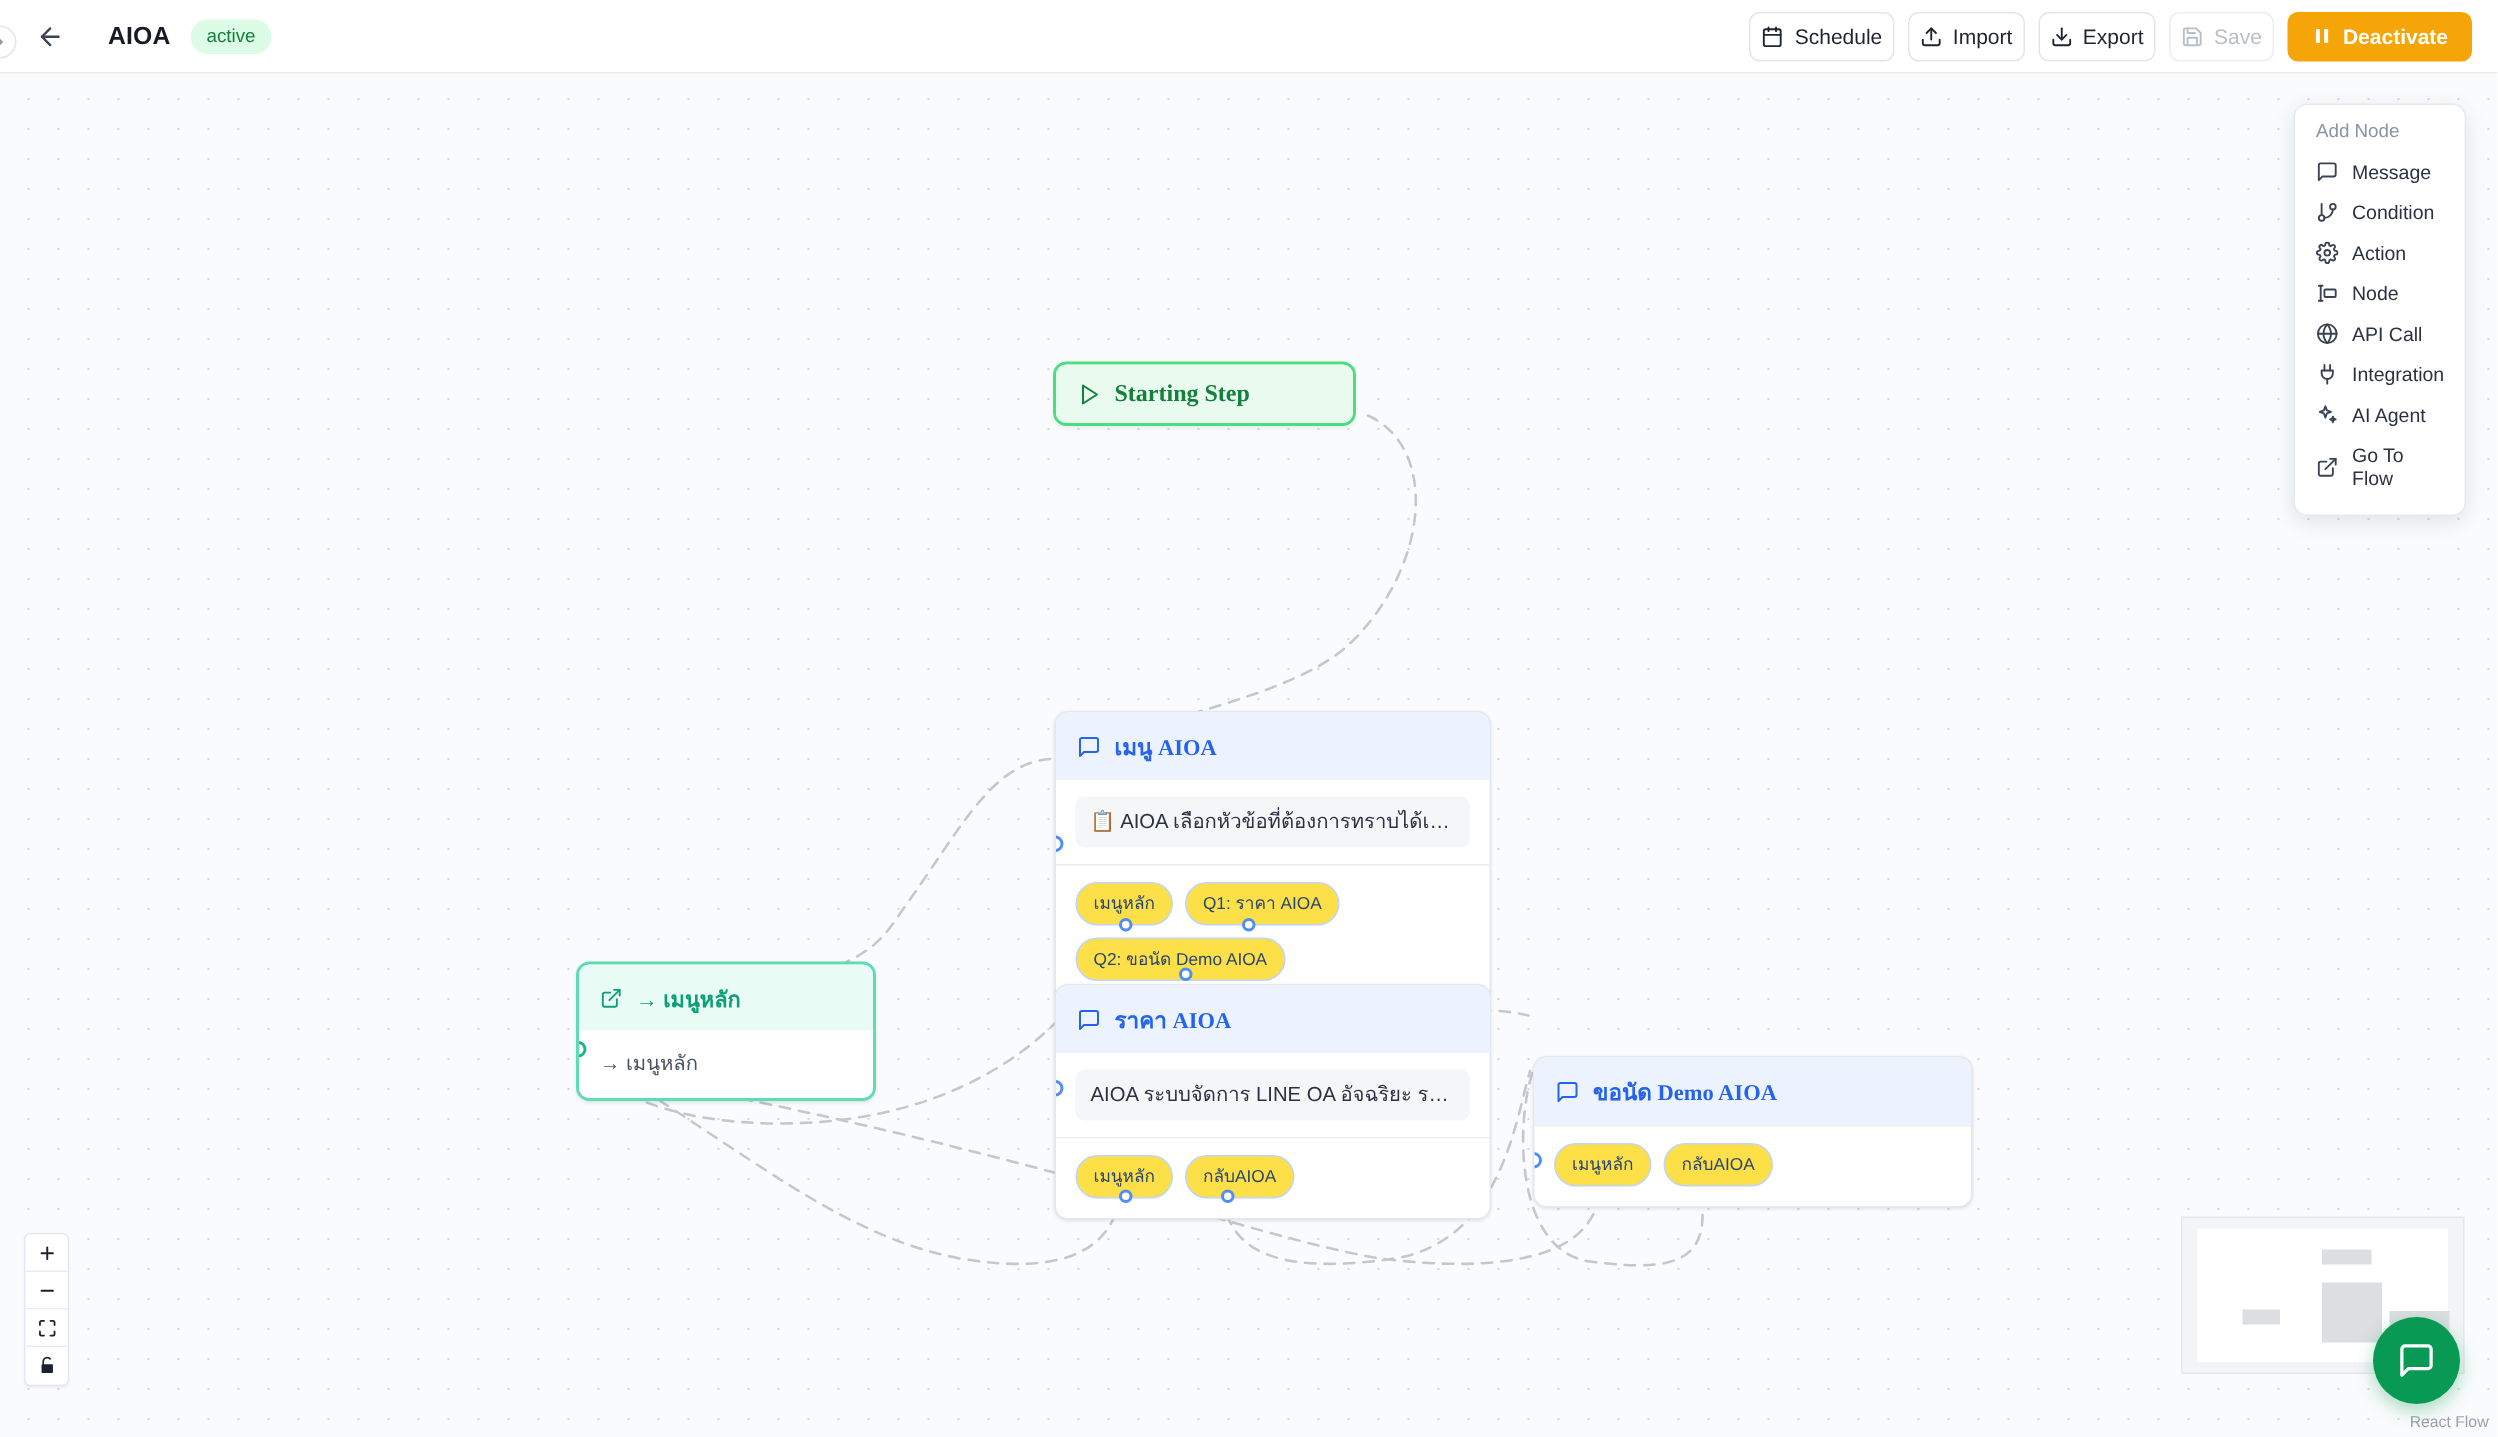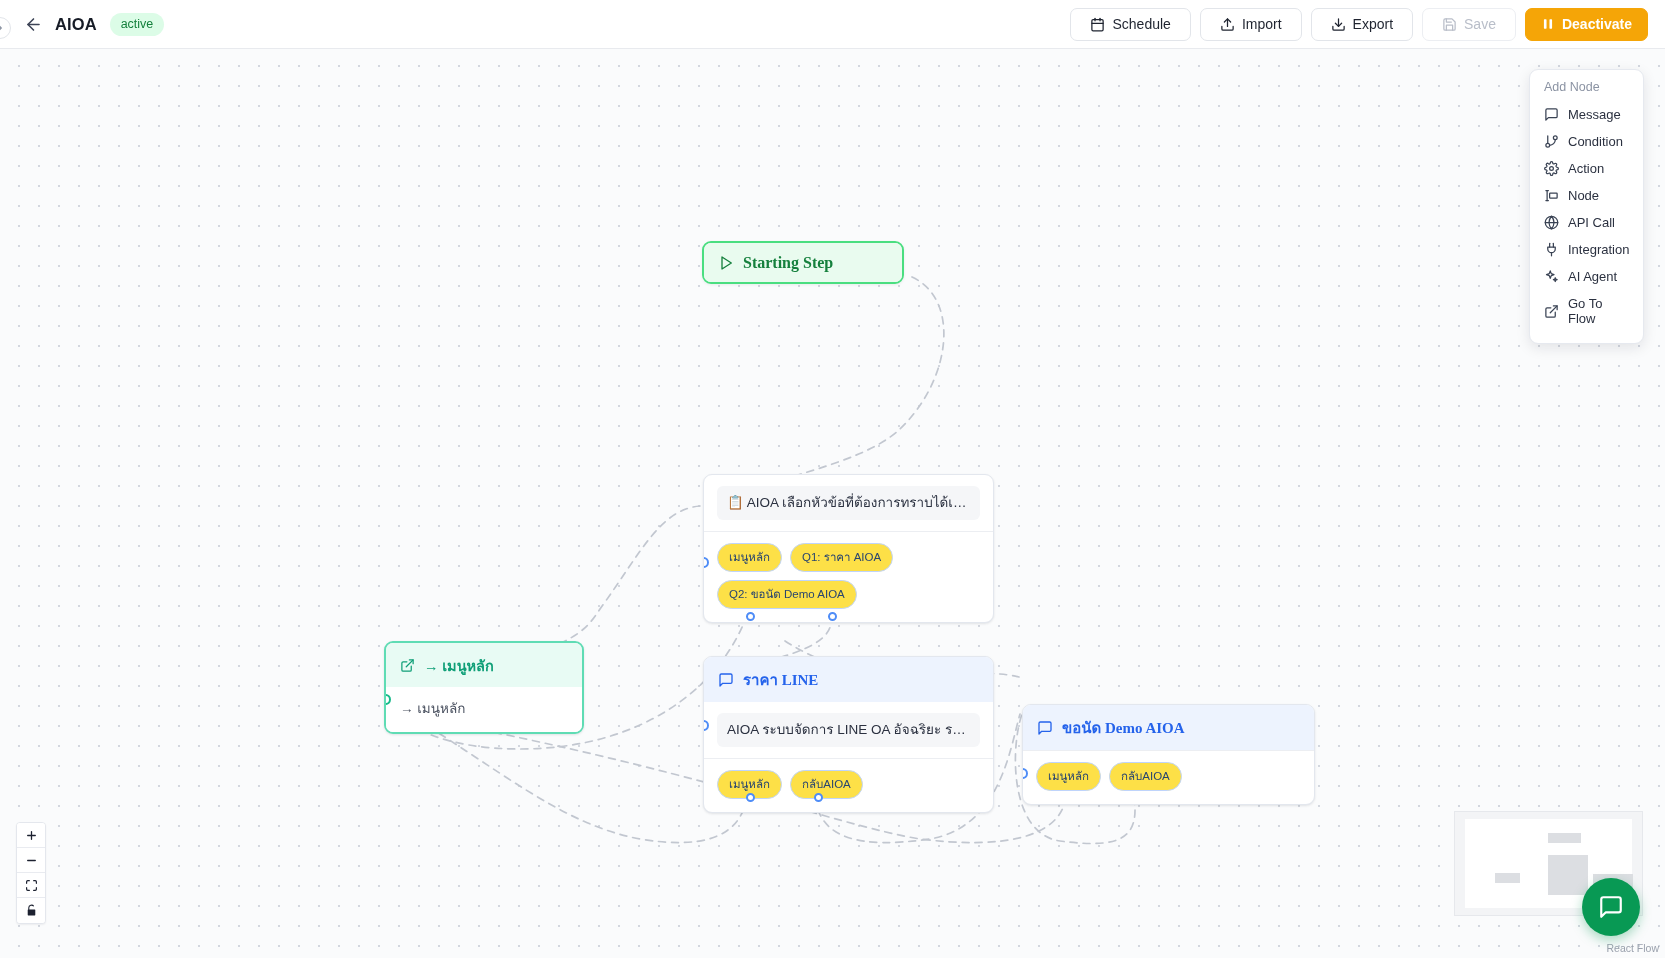--- a/index.html
+++ b/index.html
@@ -17,36 +17,36 @@
     position: absolute; top: 0; left: 0; width: 1665px; height: 49px;
     background: #fff; border-bottom: 1px solid #e8eaee;
     display: flex; align-items: center; z-index: 40;
   }
   .back-btn {
     margin-left: 20px; width: 26px; height: 26px;
     display: flex; align-items: center; justify-content: center;
     color: #3d4456; cursor: pointer;
   }
   .flow-title {
-    margin-left: 9px; font-size: 16.5px; font-weight: bold; color: #161b26;
+    margin-left: 26px; font-size: 16.5px; font-weight: bold; color: #161b26;
     letter-spacing: .1px;
     text-align: center;
   }
   .status-badge {
     margin-left: 13px; background: #dcfce7; color: #15803d;
     font-size: 12.5px; padding: 4px 11px 5px; border-radius: 999px;
     font-weight: 400;
   }
   .topbar-actions {
     margin-left: auto; margin-right: 17px;
     display: flex; align-items: center; gap: 9px;
   }
   .tb-btn {
     display: flex; align-items: center; gap: 7px;
-    height: 33px; padding: 0 19px;
+    height: 33px; padding: 0 7px;
     border: 1px solid #e2e5ea; border-radius: 7px;
     background: #fff; color: #1f2430; font-size: 14px; cursor: pointer;
     white-space: nowrap;
   }
   .tb-btn.disabled { color: #b9bec9; border-color: #eceef2; cursor: default; }
   .tb-btn.primary {
     background: #f5a507; border-color: #f5a507; color: #fff; font-weight: bold;
     padding: 0 15px;
   }
   .tb-btn svg { flex: none; }
@@ -276,41 +276,47 @@
       <div class="node-head">
         <svg width="16" height="16" viewBox="0 0 24 24" fill="none" stroke="currentColor" stroke-width="2" stroke-linejoin="round">
             <polygon points="6 3 20 12 6 21 6 3"></polygon>
           </svg>
         <span>Starting Step</span>
       </div>
       <div class="handle green" style="right:-6px; top:69px;"></div>
     </div>
 
     <div class="node message" style="left:703px; top:425px; width:291px;">
+      <div class="node-head">
+        <svg width="16" height="16" viewBox="0 0 24 24" fill="none" stroke="currentColor" stroke-width="2" stroke-linecap="round" stroke-linejoin="round">
+            <path d="M21 15a2 2 0 0 1-2 2H7l-4 4V5a2 2 0 0 1 2-2h14a2 2 0 0 1 2 2z"></path>
+          </svg>
+        <span>เมนู AIOA</span>
+      </div>
       <div class="node-body">
         <div class="node-text">📋 AIOA เลือกหัวข้อที่ต้องการทราบได้เล...</div>
       </div>
       <div class="node-sep"></div>
       <div class="chips">
         <span class="chip">เมนูหลัก</span>
         <span class="chip">Q1: ราคา AIOA</span>
         <span class="chip">Q2: ขอนัด Demo AIOA</span>
       </div>
       <div class="handle" style="left:-6px; top:82px;"></div>
       <div class="handle small" style="left:42px; top:137px;"></div>
       <div class="handle small" style="left:124px; top:137px;"></div>
       <div class="handle small" style="left:82px; top:170px;"></div>
     </div>
 
     <div class="node message" style="left:703px; top:607px; width:291px;">
       <div class="node-head">
         <svg width="16" height="16" viewBox="0 0 24 24" fill="none" stroke="currentColor" stroke-width="2" stroke-linecap="round" stroke-linejoin="round">
             <path d="M21 15a2 2 0 0 1-2 2H7l-4 4V5a2 2 0 0 1 2-2h14a2 2 0 0 1 2 2z"></path>
           </svg>
-        <span>ราคา LINE</span>
+        <span>ราคา AIOA</span>
       </div>
       <div class="node-body">
         <div class="node-text">AIOA ระบบจัดการ LINE OA อัจฉริยะ รา...</div>
       </div>
       <div class="node-sep"></div>
       <div class="chips">
         <span class="chip">เมนูหลัก</span>
         <span class="chip">กลับAIOA</span>
       </div>
       <div class="handle" style="left:-6px; top:63px;"></div>

